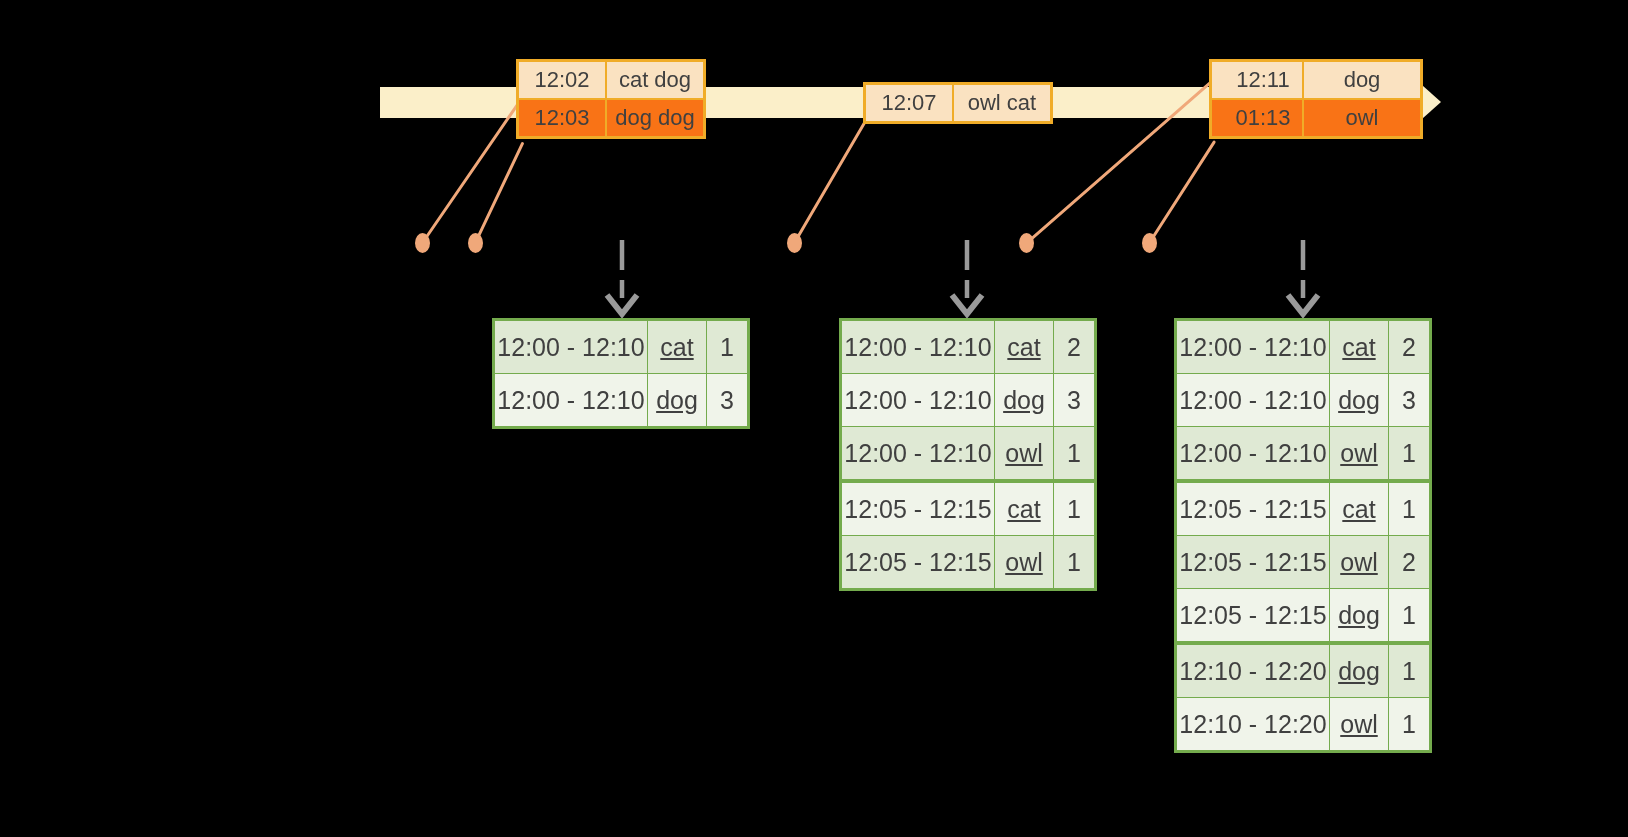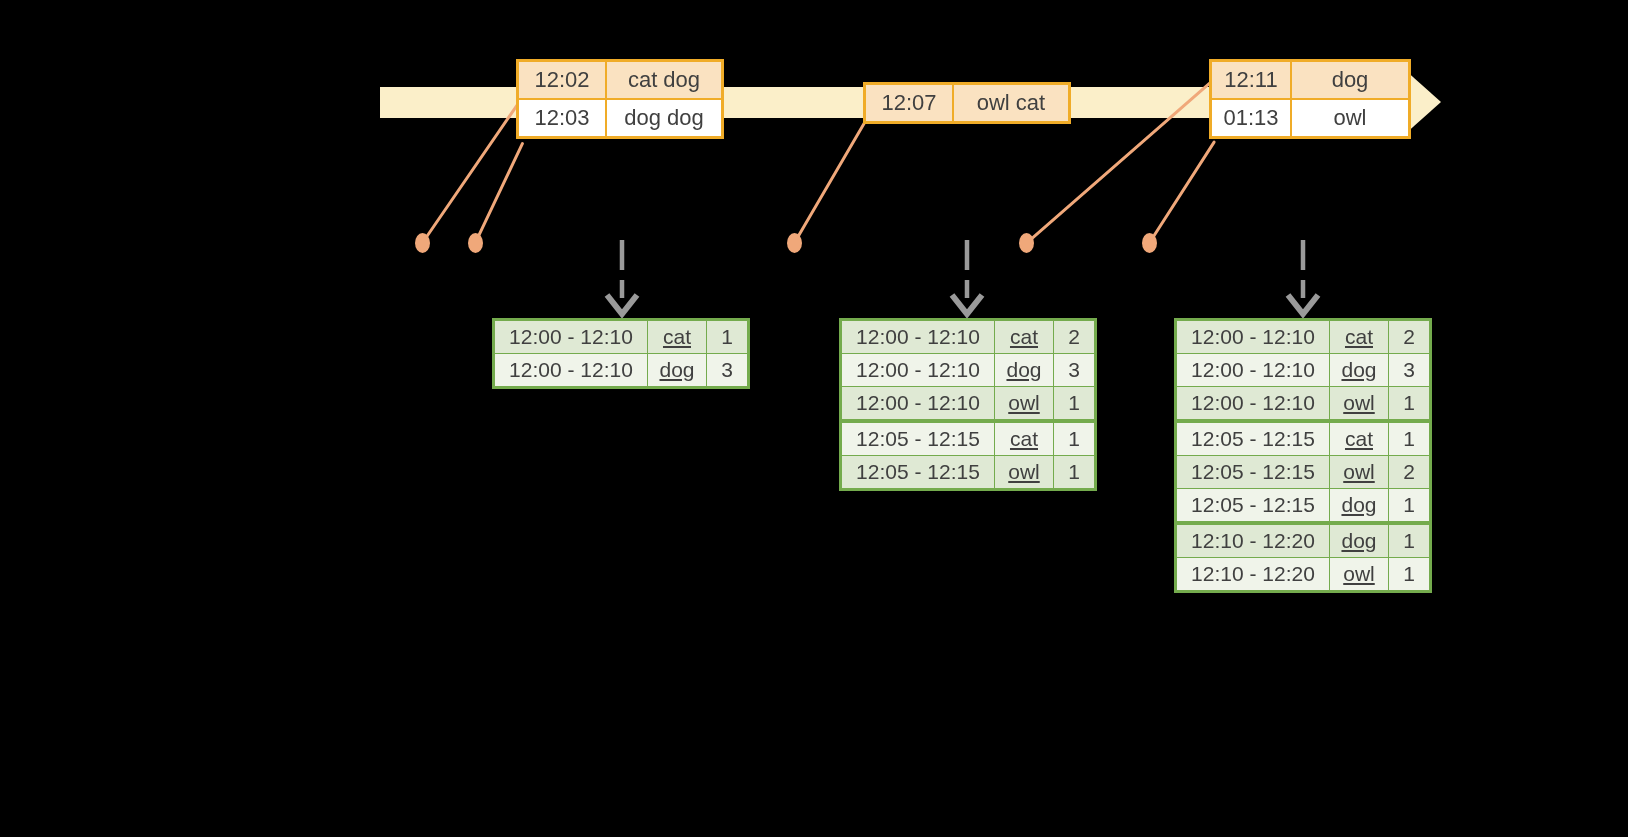--- a/index.html
+++ b/index.html
@@ -10,36 +10,36 @@
   
   .timeline-band { position:absolute; left:380px; top:87px; width:1028px; height:31px; background:#FBEFC9; z-index:1; }
   .timeline-head { position:absolute; left:1404px; top:69px; width:0; height:0;
     border-top:33px solid transparent; border-bottom:33px solid transparent; border-left:37px solid #FBEFC9; z-index:1; }
   
   .event-table { position:absolute; z-index:3; border:3px solid #F0AC28; background:#F0AC28;
     display:flex; flex-direction:column; gap:2px; }
   .event-row { display:flex; gap:2px; }
   .event-cell { display:flex; align-items:center; justify-content:center; height:36px; font-size:22px; }
   .event-cell.time  { width:86px; }
-  .event-cell.words { width:114px; }
-  .et3 .event-cell.time  { width:78px; }
+  .event-cell.words { width:96px; }
+  .et3 .event-cell.time  { width:78px;padding-left:12px; }
   .et3 .event-cell.words { width:116px; }
   .fill-a { background:#FAE2C1; }
-  .fill-b { background:#ffffff; }
+  .fill-b { background:#f97316; }
   
   .connector { position:absolute; height:3px; background:#F0A87A; transform-origin:0 50%; border-radius:2px; z-index:2; }
   .dot { position:absolute; width:15px; height:20px; border-radius:50%; background:#F0A87A; z-index:4; }
   
   .trigger-arrow { position:absolute; z-index:2; }
   
   .result-table { position:absolute; z-index:3; border:3px solid #74AB4D; background:#74AB4D;
     display:flex; flex-direction:column; gap:4px; }
   .result-group { display:flex; flex-direction:column; gap:1px; }
   .result-row { display:flex; gap:1px; }
-  .result-cell { display:flex; align-items:center; justify-content:center; height:32px; font-size:21px; }
+  .result-cell { display:flex; align-items:center; justify-content:center; height:52px; font-size:25px; }
   .rc-window { width:152px; }
   .rc-word   { width:58px;text-decoration:underline; }
   .rc-count  { width:40px; }
   .g-fill-a { background:#DFE9D4; }
   .g-fill-b { background:#F0F4EA; }
 </style>
 </head>
 <body>
 
 <div class="canvas">

